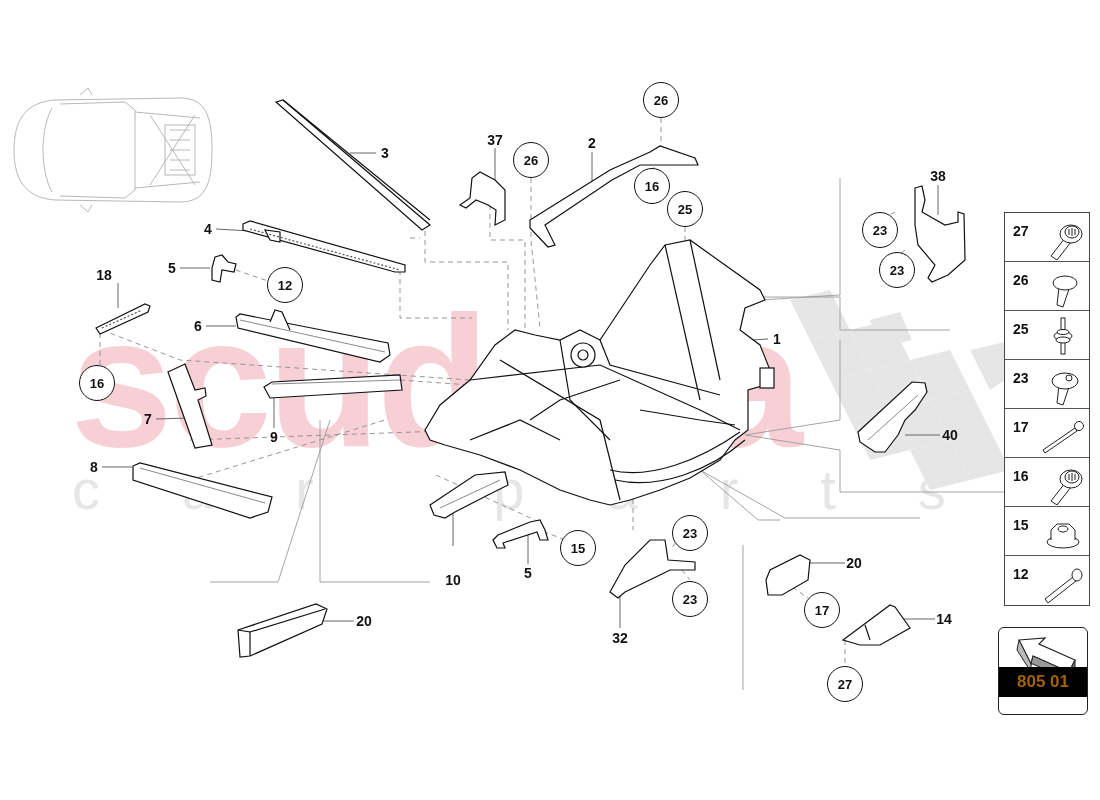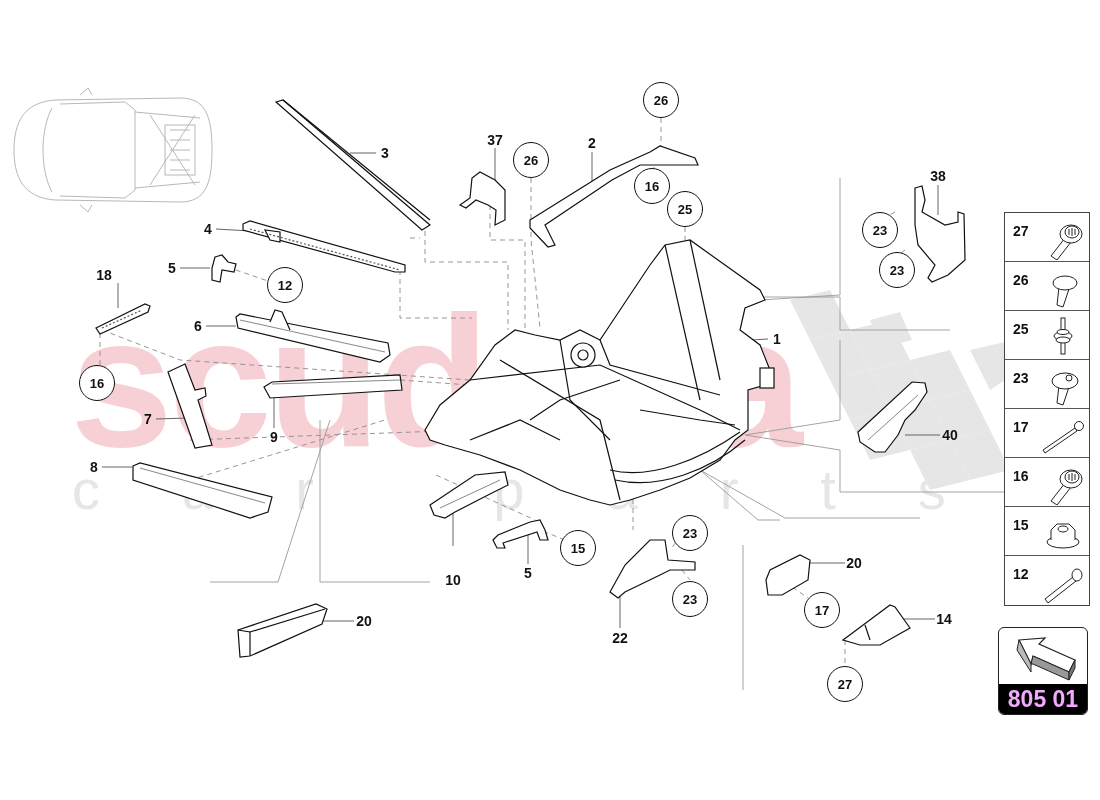--- a/index.html
+++ b/index.html
@@ -9,21 +9,21 @@
   .wm-sub{position:absolute;left:72px;top:462px;font-family:"Liberation Sans",sans-serif;font-size:56px;color:#e6e6e6;letter-spacing:82px;white-space:nowrap;line-height:1;}
   .callout{position:absolute;font-size:14px;font-weight:bold;color:#111;line-height:1;transform:translate(-50%,-50%);white-space:nowrap;}
   .circ{position:absolute;width:36px;height:36px;border:1.4px solid #111;border-radius:50%;background:#fff;display:flex;align-items:center;justify-content:center;font-size:13px;font-weight:bold;color:#111;transform:translate(-50%,-50%);box-sizing:border-box;}
   .legend{position:absolute;left:1004px;top:212px;width:84px;border:1.2px solid #444;background:#fff;}
   .legend-row{height:49px;border-bottom:1.2px solid #555;position:relative;box-sizing:border-box;}
   .legend-row:last-child{border-bottom:none;}
   .legend-num{position:absolute;left:8px;top:10px;font-size:14px;font-weight:bold;color:#111;}
   .legend-icon{position:absolute;left:36px;top:3px;width:44px;height:44px;}
   .nav-box{position:absolute;left:998px;top:627px;width:90px;height:88px;border:1.6px solid #222;border-radius:6px;overflow:hidden;background:#fff;box-sizing:border-box;}
   .nav-arrow{position:absolute;left:6px;top:4px;width:76px;height:50px;}
-  .nav-code{position:absolute;left:0;bottom:0;width:100%;height:30px;background:#000;color:#f0abfc;font-weight:bold;font-size:23px;display:flex;align-items:center;justify-content:center;}
+  .nav-code{position:absolute;left:0;bottom:17px;width:100%;height:30px;background:#000;color:#a16207;font-weight:bold;font-size:17px;display:flex;align-items:center;justify-content:center;}
 </style>
 </head>
 <body>
 
 <div class="layer">
   <svg class="layer" viewBox="0 0 1100 800">
     <g fill="#e6e6e6">
       <polygon points="790,300 830,290 850,330 810,340"></polygon>
       <polygon points="850,330 890,320 910,360 870,370"></polygon>
       <polygon points="810,340 850,330 870,370 830,380"></polygon>
@@ -231,21 +231,21 @@
   <div class="callout" style="left:94px;top:467px">8</div>
   <div class="callout" style="left:274px;top:437px">9</div>
   <div class="callout" style="left:453px;top:580px">10</div>
   <div class="callout" style="left:528px;top:573px">5</div>
   <div class="callout" style="left:854px;top:563px">20</div>
   <div class="callout" style="left:944px;top:619px">14</div>
   <div class="callout" style="left:104px;top:275px">18</div>
   <div class="callout" style="left:364px;top:621px">20</div>
   <div class="callout" style="left:950px;top:435px">40</div>
   <div class="callout" style="left:495px;top:140px">37</div>
-  <div class="callout" style="left:620px;top:638px">22</div>
+  <div class="callout" style="left:620px;top:638px">32</div>
   <div class="callout" style="left:938px;top:176px">38</div>
 
   <div class="circ" style="left:285px;top:285px">12</div>
   <div class="circ" style="left:97px;top:383px">16</div>
   <div class="circ" style="left:531px;top:160px">26</div>
   <div class="circ" style="left:661px;top:100px">26</div>
   <div class="circ" style="left:652px;top:186px">16</div>
   <div class="circ" style="left:685px;top:209px">25</div>
   <div class="circ" style="left:880px;top:230px">23</div>
   <div class="circ" style="left:897px;top:270px">23</div>

